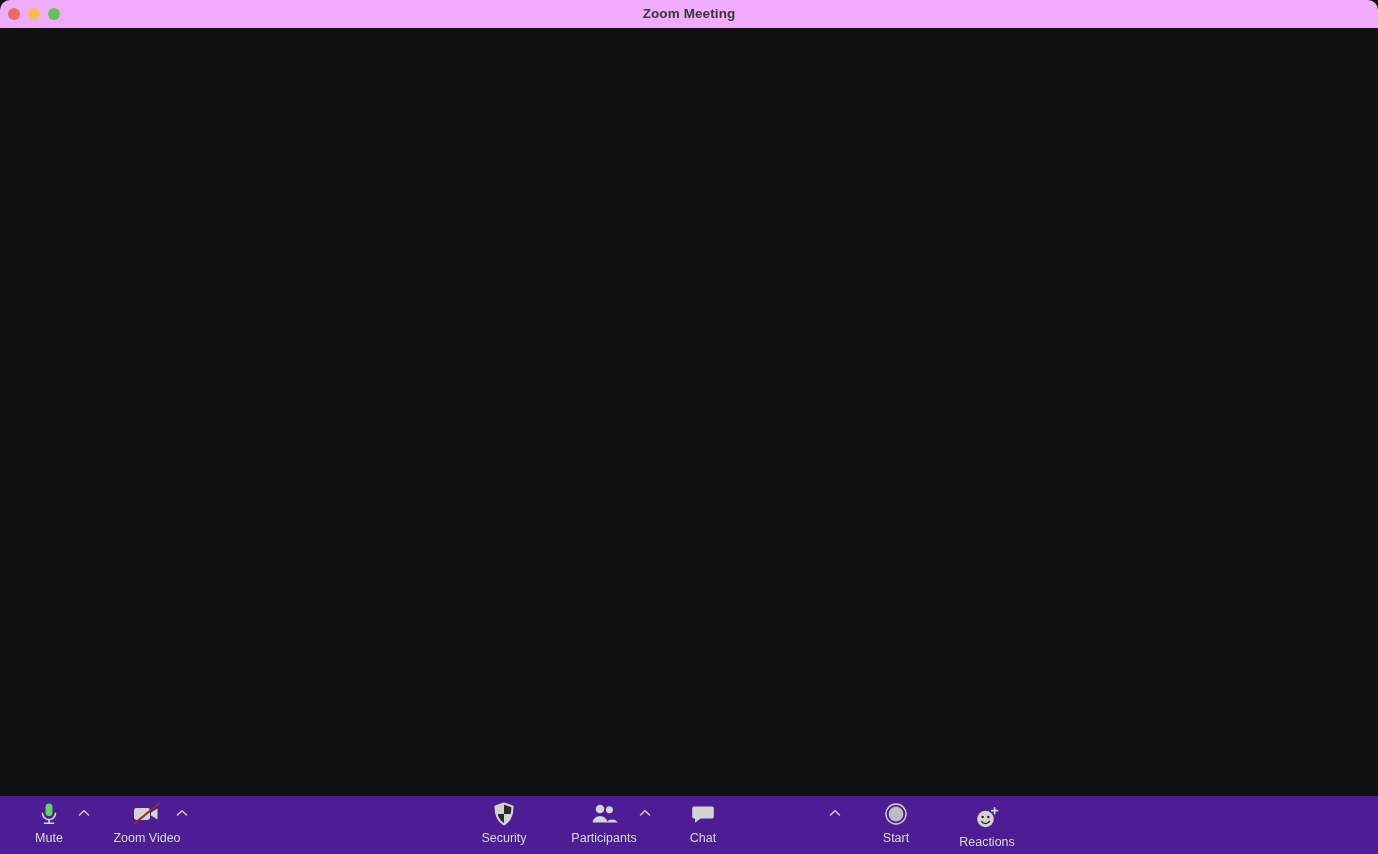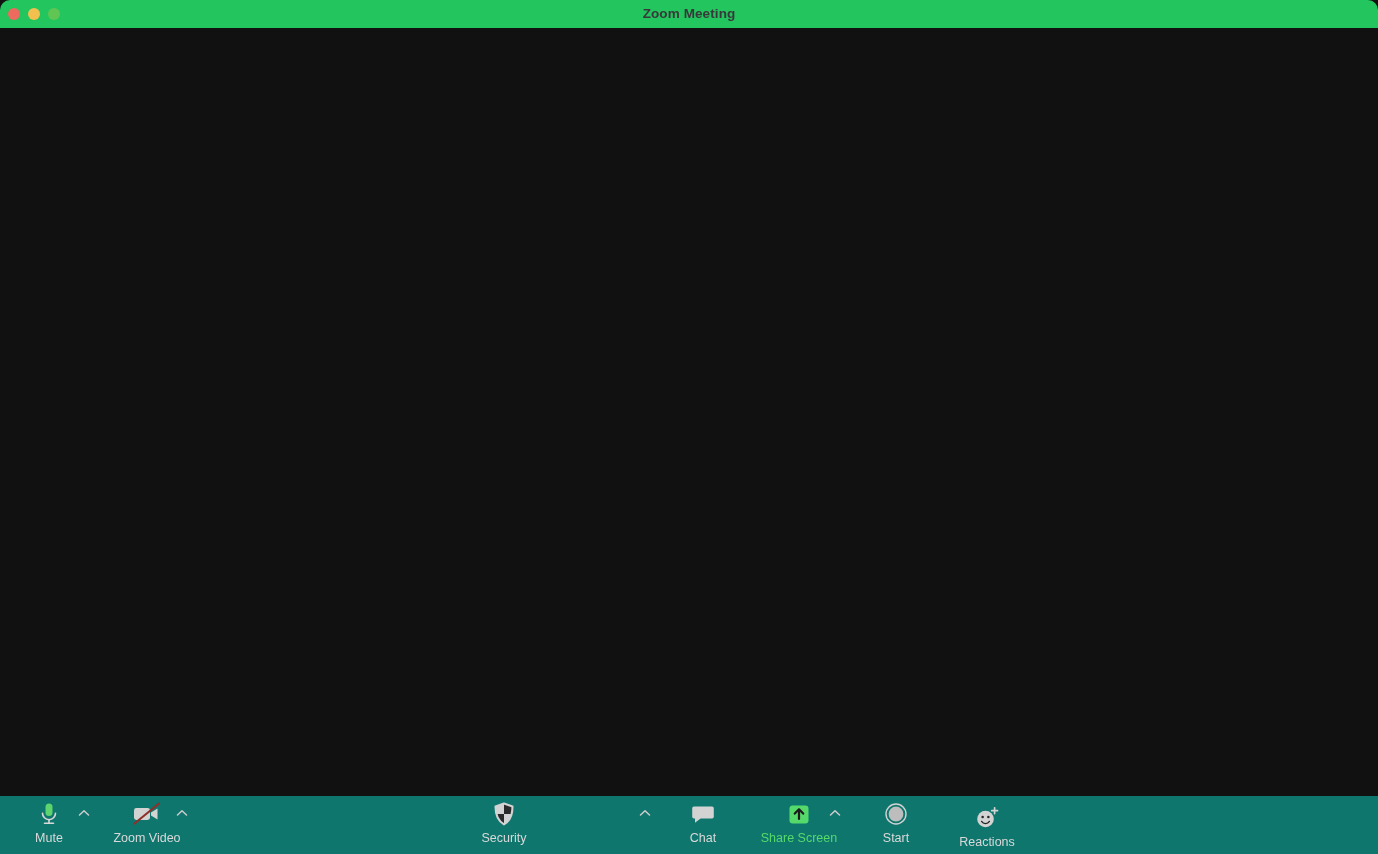--- a/index.html
+++ b/index.html
@@ -21,21 +21,21 @@
     background: #121212;
     overflow: hidden;
   }
 
   
   #titlebar {
     position: absolute;
     top: 0; left: 0;
     width: 1378px;
     height: 28px;
-    background: #22c55e;
+    background: #f0abfc;
     border-top-left-radius: 10px;
     border-top-right-radius: 10px;
     display: flex;
     align-items: center;
   }
   #traffic-lights {
     position: absolute;
     left: 8px;
     top: 0;
     height: 28px;
@@ -76,21 +76,21 @@
     background: #111111;
   }
 
   
   #toolbar {
     position: absolute;
     left: 0;
     top: 796px;
     width: 1378px;
     height: 58px;
-    background: #0f766e;
+    background: #4c1d95;
   }
 
   .tb-btn {
     position: absolute;
     top: 0;
     height: 58px;
     display: flex;
     flex-direction: column;
     align-items: center;
     justify-content: flex-start;
@@ -203,45 +203,46 @@
             <rect x="11" y="1.5" width="8.5" height="10.5" fill="#2a2a2a"></rect>
             <rect x="2.5" y="12" width="8.5" height="10.5" fill="#2a2a2a"></rect>
             <rect x="11" y="12" width="8.5" height="10.5" fill="#d3d3d3"></rect>
           </g>
           <path d="M11 1.5 L19.5 4.6 C19.5 13.6 16.6 19.3 11 22.4 C5.4 19.3 2.5 13.6 2.5 4.6 Z" fill="none" stroke="#d3d3d3" stroke-width="2.1" stroke-linejoin="round"></path>
         </svg>
       </div>
       <div class="tb-label">Security</div>
     </div>
 
+    <div class="tb-btn" id="btn-participants">
+      <div class="tb-icon">
+        <svg width="28" height="22" viewBox="0 0 28 22" aria-hidden="true">
+          <circle cx="10" cy="6" r="4.3" fill="#d3d3d3"></circle>
+          <circle cx="19.4" cy="6.8" r="3.5" fill="#d3d3d3"></circle>
+          <path d="M2.6 19.5 a7.4 6.4 0 0 1 14.8 0 Z" fill="#d3d3d3"></path>
+          <path d="M16.6 19.5 a6.2 5.4 0 0 1 11 0 Z" fill="#d3d3d3"></path>
+        </svg>
+      </div>
+      <div class="tb-label">Participants</div>
+    </div>
     <div class="chevron" id="chev-participants">
       <svg width="12" height="8" viewBox="0 0 12 8" aria-hidden="true">
         <path d="M1.5 6 L6 1.8 L10.5 6" fill="none" stroke="#cccccc" stroke-width="1.5" stroke-linecap="round" stroke-linejoin="round"></path>
       </svg>
     </div>
 
     <div class="tb-btn" id="btn-chat">
       <div class="tb-icon">
         <svg width="24" height="22" viewBox="0 0 24 22" aria-hidden="true">
           <path d="M3 3.5 h18 a1.8 1.8 0 0 1 1.8 1.8 v8.4 a1.8 1.8 0 0 1 -1.8 1.8 h-11.4 l-5.6 4.2 v-4.2 h-1 a1.8 1.8 0 0 1 -1.8 -1.8 v-8.4 a1.8 1.8 0 0 1 1.8 -1.8 z" fill="#d3d3d3"></path>
         </svg>
       </div>
       <div class="tb-label">Chat</div>
     </div>
 
-    <div class="tb-btn" id="btn-share">
-      <div class="tb-icon">
-        <svg width="26" height="23" viewBox="0 0 26 23" aria-hidden="true">
-          <rect x="3.5" y="2.5" width="19" height="18" rx="3.2" fill="#55d96a"></rect>
-          <line x1="13" y1="16" x2="13" y2="6.8" stroke="#1c1c1c" stroke-width="2.2" stroke-linecap="round"></line>
-          <path d="M8.8 10.6 L13 6.3 L17.2 10.6" fill="none" stroke="#1c1c1c" stroke-width="2.2" stroke-linecap="round" stroke-linejoin="round"></path>
-        </svg>
-      </div>
-      <div class="tb-label green">Share Screen</div>
-    </div>
     <div class="chevron" id="chev-share">
       <svg width="12" height="8" viewBox="0 0 12 8" aria-hidden="true">
         <path d="M1.5 6 L6 1.8 L10.5 6" fill="none" stroke="#cccccc" stroke-width="1.5" stroke-linecap="round" stroke-linejoin="round"></path>
       </svg>
     </div>
 
     <div class="tb-btn" id="btn-record">
       <div class="tb-icon">
         <svg width="24" height="24" viewBox="0 0 24 24" aria-hidden="true">
           <circle cx="12" cy="12" r="10" fill="none" stroke="#d3d3d3" stroke-width="1.4"></circle>

